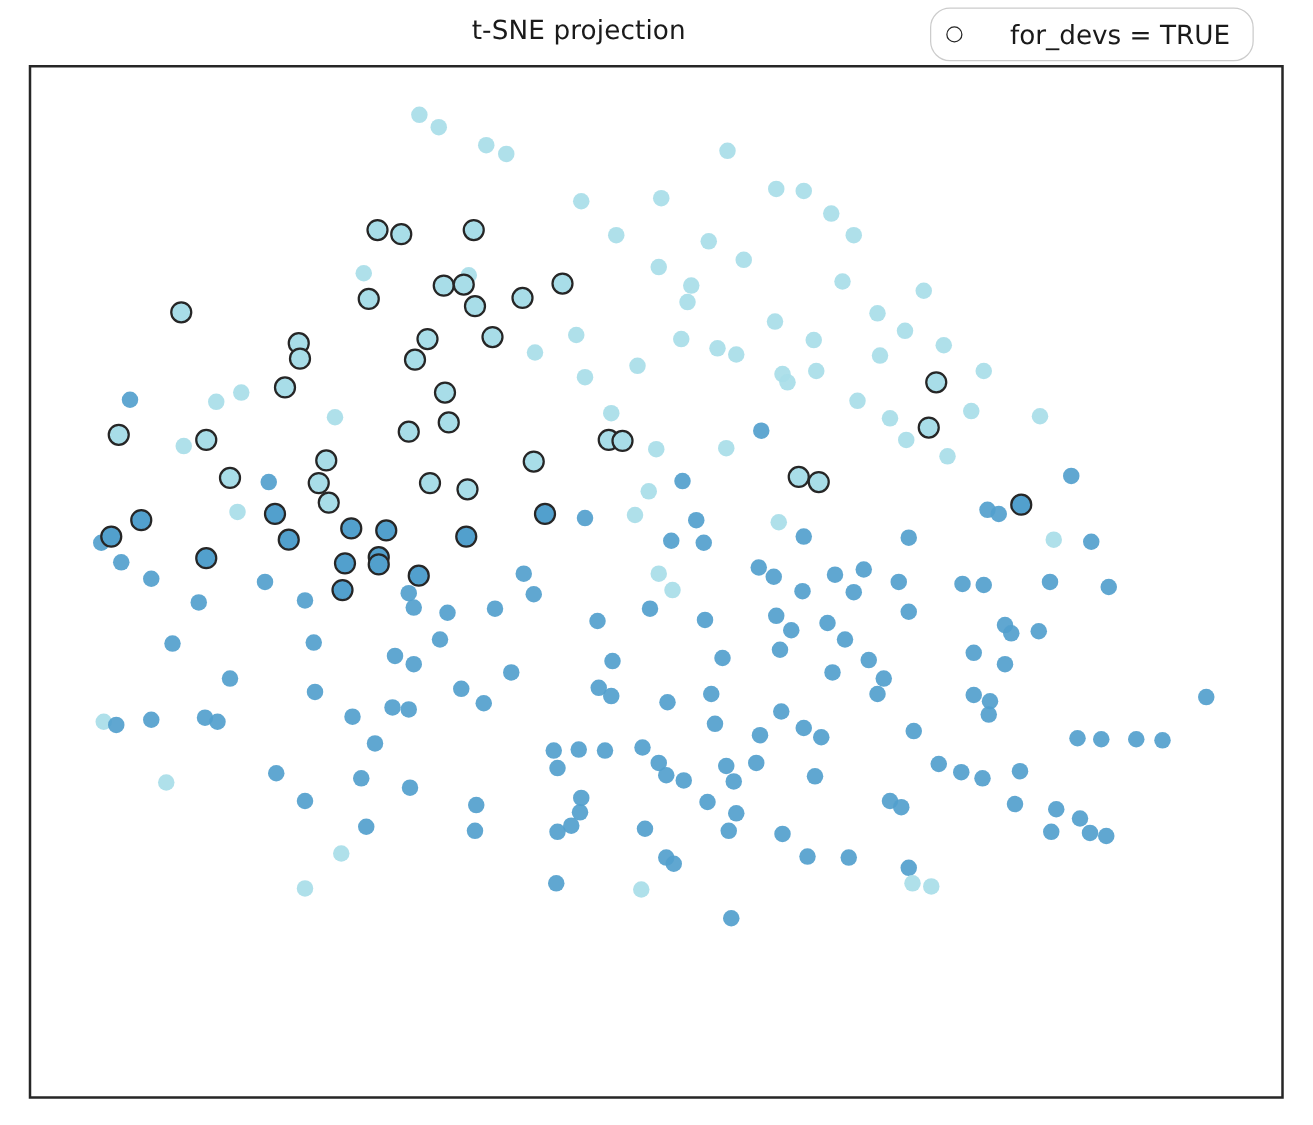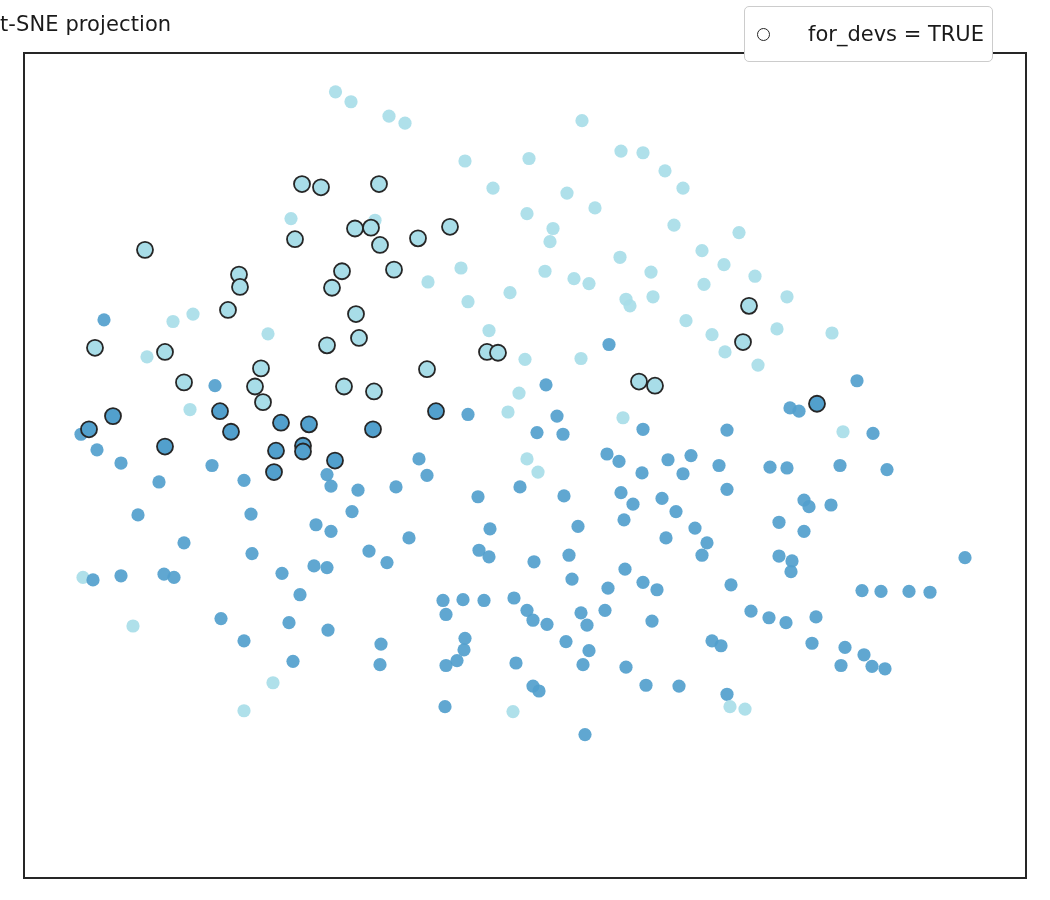--- a/index.html
+++ b/index.html
@@ -13,21 +13,21 @@
     height: 900px;
     background: #ffffff;
     font-family: "DejaVu Sans", sans-serif;
     overflow: hidden;
   }
   #chart-title {
     position: absolute;
     left: 0;
     top: 12px;
     width: 926px;
-    text-align: left;
+    text-align: center;
     font-size: 21px;
     color: #1a1a1a;
     font-family: "DejaVu Sans", sans-serif;
     letter-spacing: 0.1px;
   }
   #plot-frame {
     position: absolute;
     left: 23px;
     top: 52px;
     width: 1004px;
@@ -49,24 +49,24 @@
     height: 100%;
   }
   #legend {
     position: absolute;
     left: 744px;
     top: 6px;
     display: flex;
     align-items: center;
     background: #ffffff;
     border: 1px solid #cccccc;
-    border-radius: 5px;
-    padding: 9px 8px 9px 12px;
+    border-radius: 16px;
+    padding: 9px 18px 9px 12px;
     box-sizing: border-box;
-    height: 56px;
+    height: 43px;
   }
   #legend-marker {
     width: 13px;
     height: 13px;
     border-radius: 50%;
     border: 1.6px solid #262626;
     background: #ffffff;
     box-sizing: border-box;
     flex: 0 0 auto;
   }

